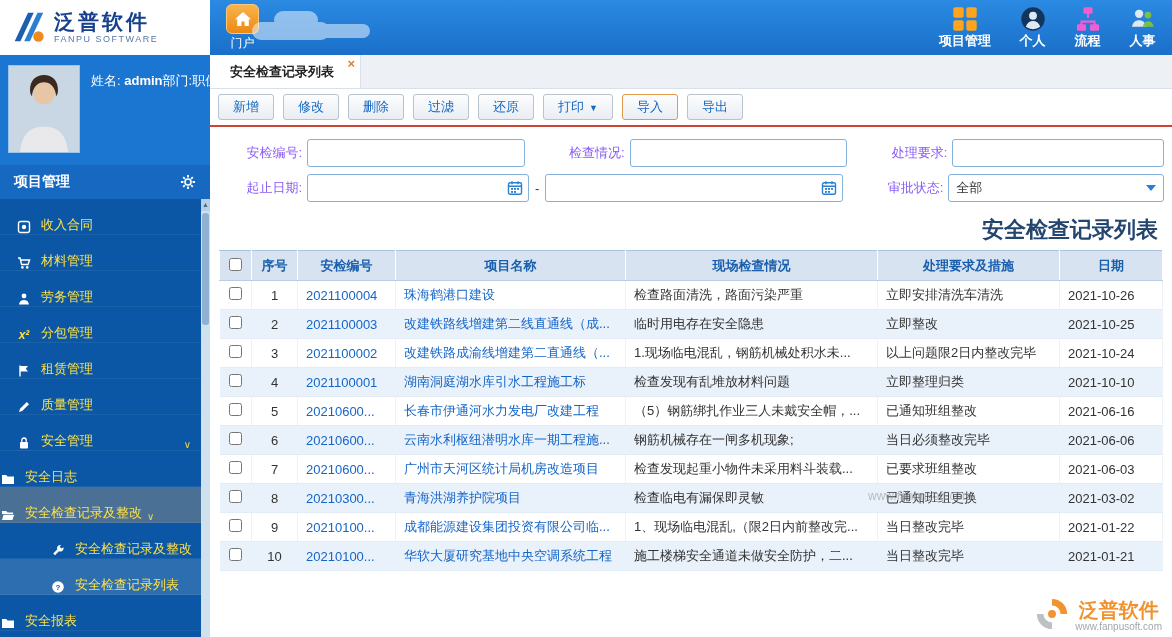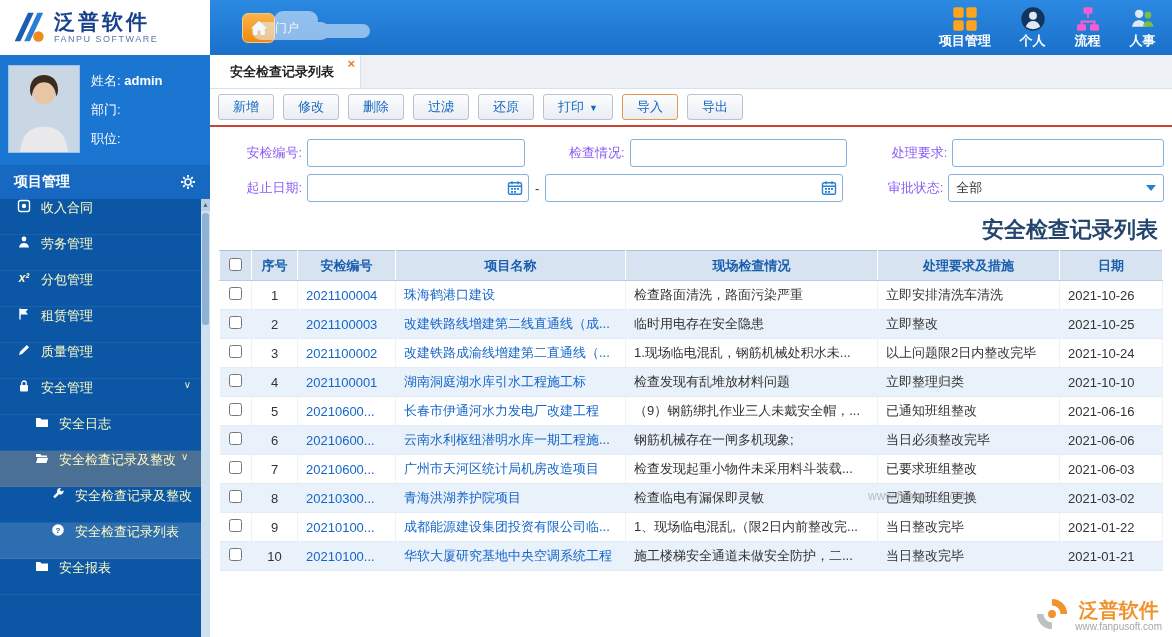--- a/index.html
+++ b/index.html
@@ -8,49 +8,49 @@
        font-family:"Liberation Sans","DejaVu Sans",sans-serif;font-size:13px}
 
   
   .hdr{position:absolute;top:0;left:0;right:0;height:55px;z-index:10;
        background:linear-gradient(180deg,#2b8ae2,#1a6fc9);display:flex;align-items:center}
   .logo{width:210px;height:55px;background:#fff;display:flex;align-items:center;gap:7px;padding:0 6px 0 9px;flex:0 0 auto}
   .logo-mark{width:38px;height:38px;flex:0 0 auto}
   .logo-mark svg{width:100%;height:100%}
   .logo-col .t1{font-size:21px;font-weight:bold;color:#17418c;letter-spacing:3px;line-height:1.05}
   .logo-col .t2{font-size:9px;color:#5577aa;letter-spacing:1.5px}
-  .portal{display:flex;flex-direction:row;align-items:center;margin-left:32px;cursor:pointer}
+  .portal{display:flex;flex-direction:column;align-items:center;margin-left:16px;cursor:pointer}
   .portal-ic{width:33px;height:30px;background:linear-gradient(180deg,#f9b44a,#ec8a12);
              border:1px solid #f9c87e;border-radius:6px;display:flex;align-items:center;justify-content:center}
   .portal-ic svg{width:20px;height:20px}
   .portal-lb{color:#fff;font-size:12px;margin-top:1px}
   .clouds{position:absolute;left:252px;top:6px;width:130px;height:44px;opacity:.55;pointer-events:none}
   .clouds i{position:absolute;background:#eaf4ff;border-radius:14px;display:block}
   .clouds .c1{left:0;top:16px;width:78px;height:18px}
   .clouds .c2{left:22px;top:5px;width:44px;height:18px}
   .clouds .c3{left:62px;top:18px;width:56px;height:14px}
   .top-nav{margin-left:auto;display:flex;gap:28px;padding-right:16px}
   .nav-item{display:flex;flex-direction:column;align-items:center;color:#fff;cursor:pointer;font-weight:bold;font-size:13px}
   .nav-icon{width:27px;height:27px;display:flex;align-items:center;justify-content:center}
   .nav-icon svg{width:26px;height:26px}
 
   
   .sidebar{position:absolute;left:0;top:55px;bottom:0;width:210px;background:#0b57a5;z-index:5}
   .profile{height:110px;background:#1b76d2;display:flex;padding:10px 8px;gap:11px}
   .avatar{width:72px;height:88px;flex:0 0 auto;border:1px solid #9cc4ea;background:#c8d6e4;overflow:hidden}
   .avatar svg{width:100%;height:100%}
-  .p-info{display:flex;flex-direction:column;justify-content:space-between;color:#fff;padding:6px 0}
+  .p-info{display:flex;justify-content:flex-end;color:#fff;padding:6px 0}
   .p-info>div{line-height:20px;white-space:nowrap}
   .section-hd{height:34px;background:#1668c0;display:flex;align-items:center;justify-content:space-between;
               padding:0 14px;color:#fff;font-size:14px;font-weight:bold;cursor:pointer}
   .gear svg{width:16px;height:16px;display:block}
   .menu{position:absolute;top:144px;bottom:0;left:0;right:9px;overflow:hidden}
-  .menu-item{height:36px;display:flex;align-items:flex-start;color:#fef9c3;cursor:pointer;position:relative;
+  .menu-item{height:36px;display:flex;align-items:flex-end;color:#fde047;cursor:pointer;position:relative;
              border-bottom:1px solid rgba(255,255,255,.07);font-size:13px}
-  .lvl0{padding-left:16px}.lvl1{padding-left:34px}.lvl2{padding-left:50px}
+  .lvl0{padding-left:16px}.lvl1{}.lvl2{padding-left:50px}
   .mi-icon{width:16px;margin-right:9px;display:flex;align-items:center;justify-content:center;flex:0 0 auto}
   .mi-icon svg{width:14px;height:14px}
   .mi-label{white-space:nowrap;overflow:hidden;flex:0 1 auto}
   .menu-item.selected{background:#4b7096}
   .menu-item.active{background:rgba(255,255,255,.14)}
   .mi-caret-inline{margin-left:5px;font-size:10px;opacity:.9}
   .mi-caret-right{position:absolute;right:10px;font-size:10px;opacity:.9}
   .x2{font-style:italic;font-weight:bold;font-size:12px}
   .side-sb{position:absolute;right:0;top:144px;bottom:0;width:9px;background:#cfe0ee;cursor:pointer}
   .sb-up{height:12px;background:#b9cfe3;color:#4a6b8c;font-size:7px;text-align:center;line-height:12px}
@@ -221,20 +221,30 @@
           <svg viewBox="0 0 14 14">
             <rect x="1.5" y="1.5" width="11" height="11" rx="2" fill="none" stroke="#fff" stroke-width="1.4"></rect>
             <circle cx="7" cy="7" r="2.2" fill="#fff"></circle>
           </svg>
         </span>
         <span class="mi-label">收入合同</span>
       </div>
       <div class="menu-item lvl0">
         <span class="mi-icon">
           <svg viewBox="0 0 14 14">
+            <path d="M1 2h2l1.6 6.5H11l1.6-4.5H4" fill="none" stroke="#fff" stroke-width="1.4"></path>
+            <circle cx="5.4" cy="11.4" r="1.3" fill="#fff"></circle>
+            <circle cx="10.2" cy="11.4" r="1.3" fill="#fff"></circle>
+          </svg>
+        </span>
+        <span class="mi-label">材料管理</span>
+      </div>
+      <div class="menu-item lvl0">
+        <span class="mi-icon">
+          <svg viewBox="0 0 14 14">
             <circle cx="7" cy="4" r="2.4" fill="#fff"></circle>
             <path d="M2 12.5c.5-3 2.4-4.4 5-4.4s4.5 1.4 5 4.4z" fill="#fff"></path>
           </svg>
         </span>
         <span class="mi-label">劳务管理</span>
       </div>
       <div class="menu-item lvl0">
         <span class="mi-icon">
           <span class="x2">x²</span>
         </span>
@@ -443,21 +453,21 @@
             <td><a class="lnk">湖南洞庭湖水库引水工程施工标</a></td>
             <td>检查发现有乱堆放材料问题</td>
             <td>立即整理归类</td>
             <td>2021-10-10</td>
           </tr>
           <tr>
             <td class="c"><input type="checkbox" style=""></td>
             <td class="c">5</td>
             <td><a class="lnk">20210600...</a></td>
             <td><a class="lnk">长春市伊通河水力发电厂改建工程</a></td>
-            <td>（9）钢筋绑扎作业三人未戴安全帽，...</td>
+            <td>（5）钢筋绑扎作业三人未戴安全帽，...</td>
             <td>已通知班组整改</td>
             <td>2021-06-16</td>
           </tr>
           <tr>
             <td class="c"><input type="checkbox" style=""></td>
             <td class="c">6</td>
             <td><a class="lnk">20210600...</a></td>
             <td><a class="lnk">云南水利枢纽潜明水库一期工程施...</a></td>
             <td>钢筋机械存在一闸多机现象;</td>
             <td>当日必须整改完毕</td>

